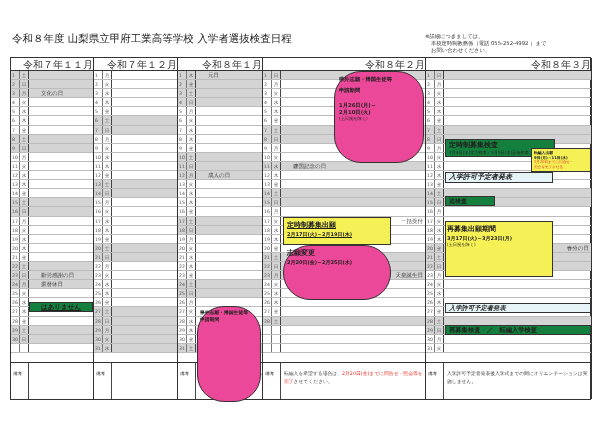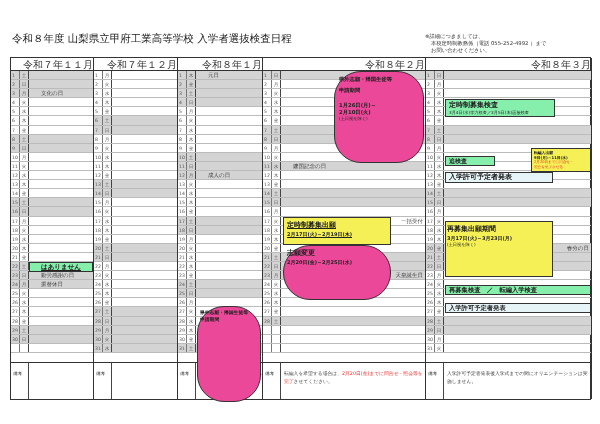--- a/index.html
+++ b/index.html
@@ -25,22 +25,22 @@
   .holiday { position:absolute; left:12px; top:0; white-space:nowrap; }
   .holiday.right { left:auto; right:2px; }
   .bikou { position:absolute; left:0; right:0; bottom:0; height:37px; border-top:1.2px solid #333; display:flex; box-sizing:border-box; }
   .bikou .bl { width:18px; border-right:1px solid #444; font-size:4.6px; color:#444; padding:8px 0 0 2px; box-sizing:border-box; }
   .bikou .bt { flex:1; font-size:4.8px; line-height:8px; color:#444; padding:7px 0 0 3px; }
   .red { color:#e8302a; }
 
   .box { position:absolute; box-sizing:border-box; border:1.3px solid #333; font-weight:bold; color:#222; }
   .box.peach { background:#ec4899;border-radius:27px; }
   .box.yellow { background:#f5f055; }
-  .box.pink { background:#86efac; }
-  .box.lblue { background:#e6f3f7; }
+  .box.pink { background:#15803d;margin-top:40px; }
+  .box.lblue { background:#e6f3f7;font-style:italic; }
   .b-big { font-size:7px; line-height:9px; }
   .b-mid { font-size:5.3px; line-height:8px; }
   .b-sm { font-size:4.2px; line-height:6px; font-weight:normal; }
 </style>
 </head>
 <body>
 
 <div class="title">令和８年度 山梨県立甲府工業高等学校 入学者選抜検査日程</div>
 <div class="note">
   <div>※詳細につきましては、</div>

